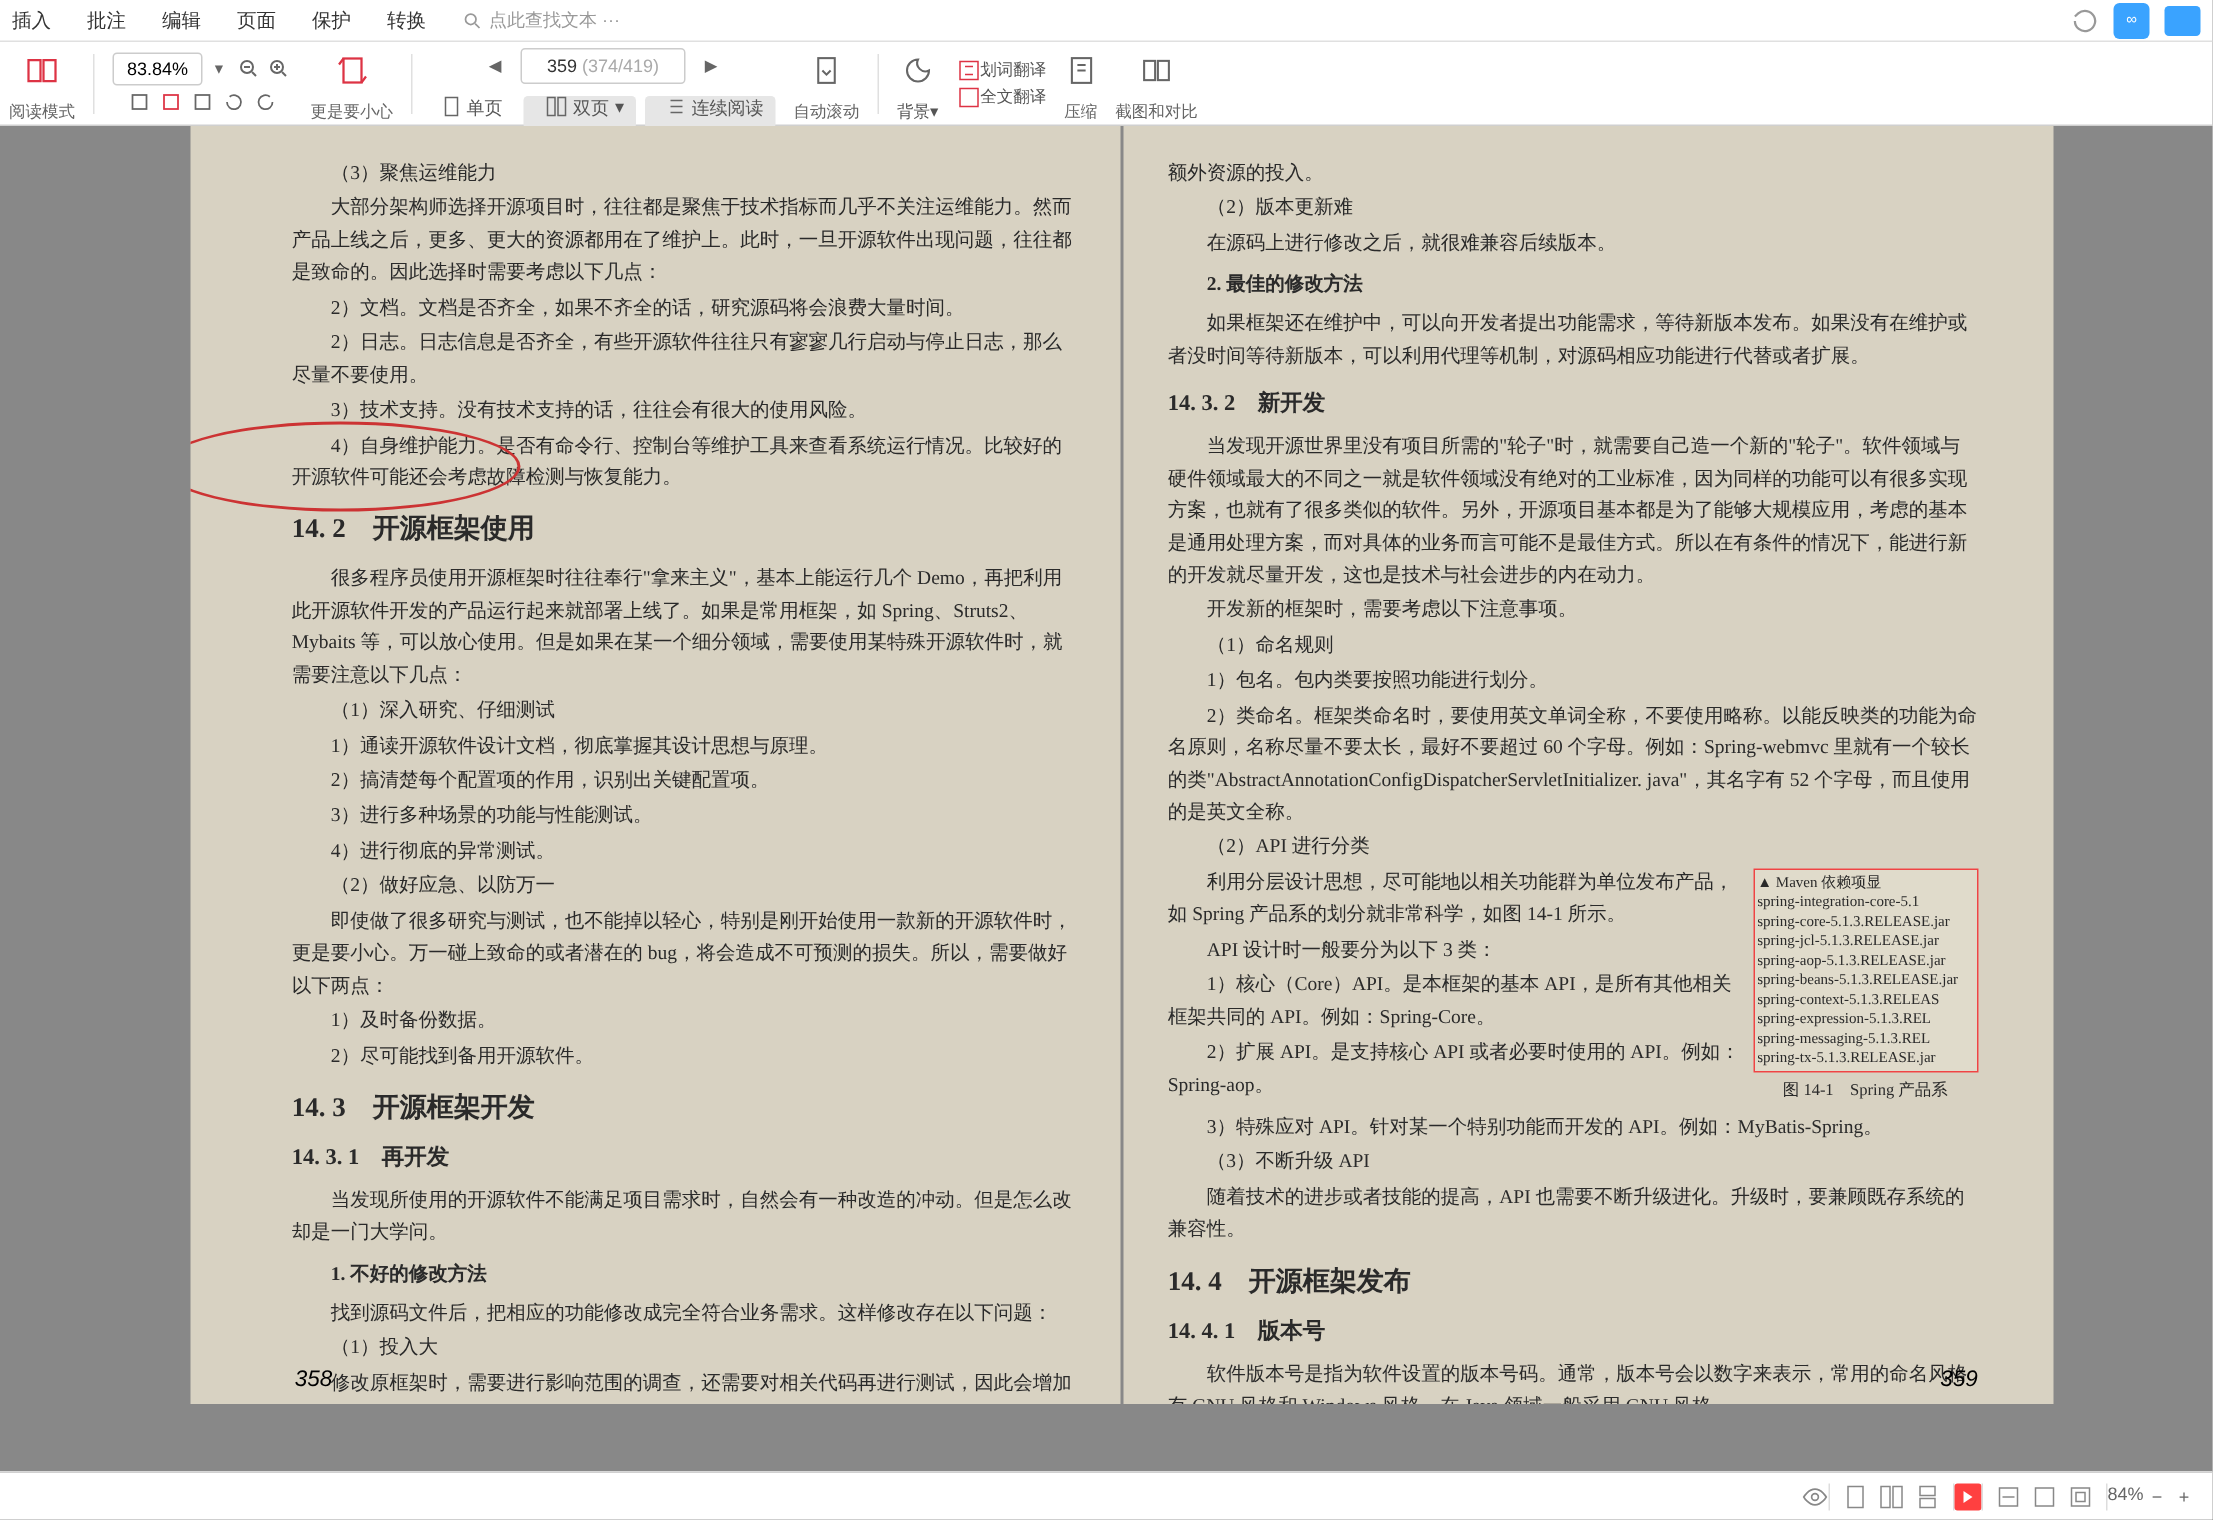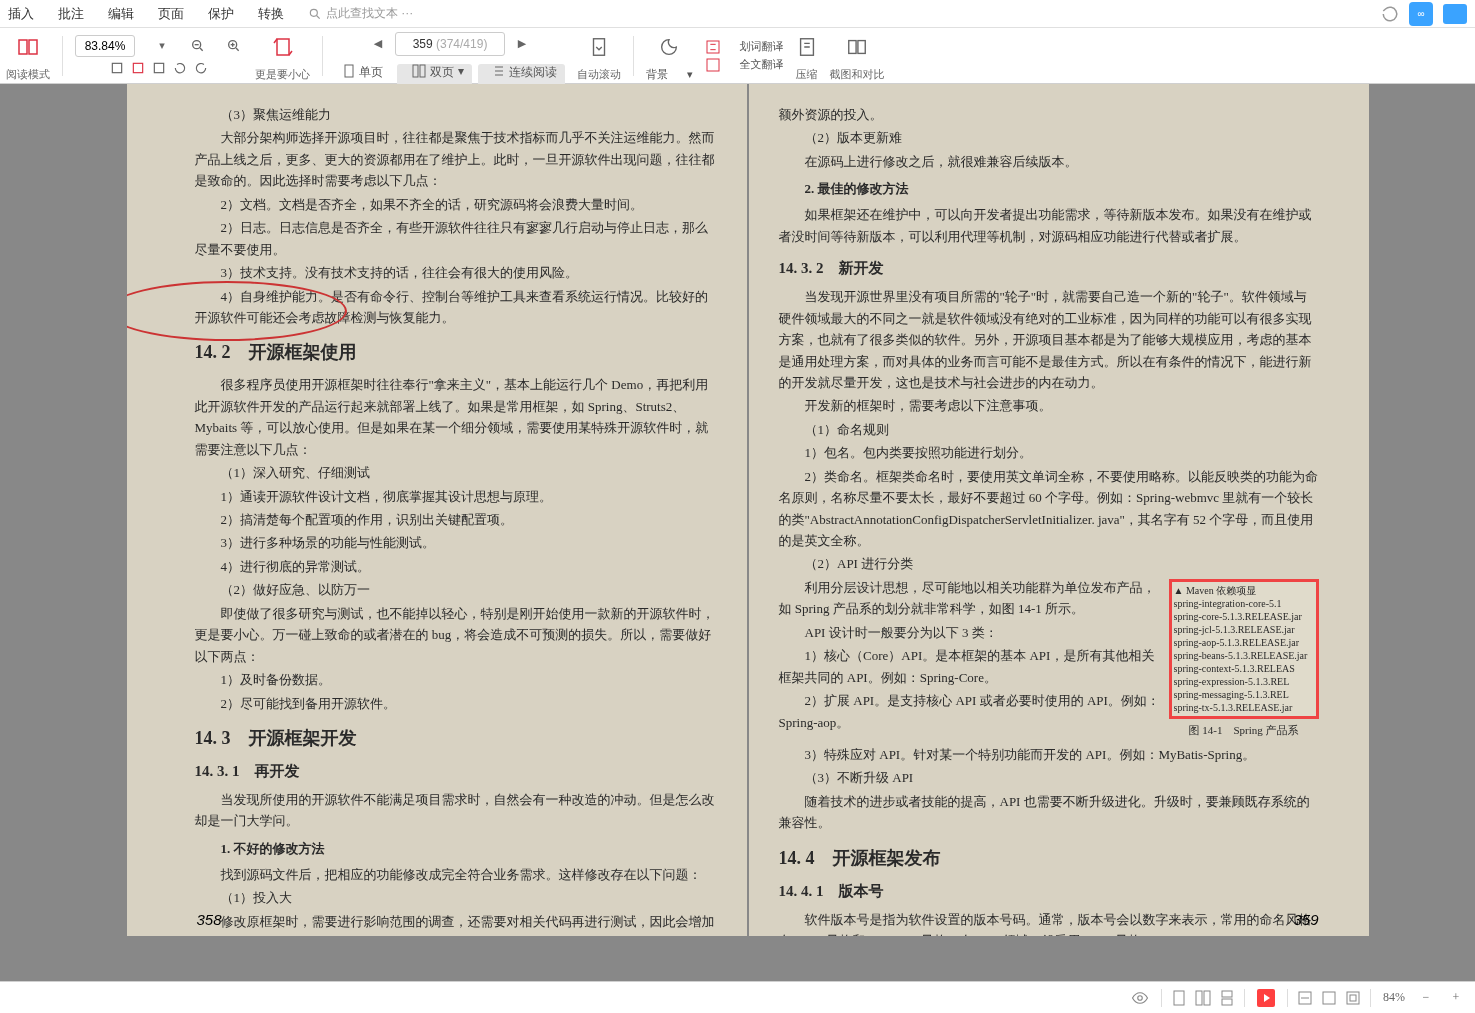--- a/index.html
+++ b/index.html
@@ -13,55 +13,55 @@
 .menubar .right { margin-left:auto; display:flex; align-items:center; gap:10px; }
 .cloud { width:24px; height:24px; background:#3aa3ff; border-radius:4px; display:flex; align-items:center; justify-content:center; color:#fff; font-size:10px; }
 .stretch { width:24px; height:20px; background:#3aa3ff; border-radius:3px; }
 
 
 .ribbon { height:56px; background:#fff; display:flex; align-items:center; padding:0 6px; gap:12px; border-bottom:1px solid #d0d0d0; font-size:11px; color:#555; }
 .ribgroup { display:flex; flex-direction:column; align-items:center; gap:2px; }
 .ribgroup .icons { height:36px; display:flex; align-items:center; gap:4px; }
 .ribgroup .label { font-size:11px; color:#666; }
 .sep { width:1px; height:40px; background:#e0e0e0; }
-.zoombox { display:flex; align-items:center; gap:18px; }
+.zoombox { display:flex; align-items:center; gap:2px; }
 .zoombox input { width:60px; height:22px; border:1px solid #ccc; border-radius:3px; text-align:center; font-size:12px; }
 .iconbtn { width:18px; height:18px; display:flex; align-items:center; justify-content:center; color:#666; }
 .iconrow { display:flex; gap:3px; }
 .pagebox { width:110px; height:24px; border:1px solid #ccc; border-radius:3px; display:flex; align-items:center; justify-content:center; font-size:12px; }
 .pagebox .cur { color:#333; }
 .pagebox .tot { color:#aaa; }
 .viewbtn { height:22px; padding:0 8px; display:flex; gap:4px; border-radius:3px; font-size:12px; }
 .viewbtn.active { background:#e6e6e6;padding-left:15px; }
-.riblabel { display:flex; gap:19px; align-items:center; }
+.riblabel { display:flex; gap:0; align-items:center; }
 
 
 .workspace { position:absolute; top:84px; left:0; right:0; bottom:32px; background:#888; overflow:hidden; display:flex; justify-content:center; }
 .sheet-wrap { display:flex; gap:2px; height:100%; padding-bottom:45px; }
 .sheet { width:620px; background:#d8d2c2; position:relative; overflow:hidden; }
 .sheet.left { margin-left:20px; }
 .page-content { position:absolute; top:20px; left:38px; right:38px; bottom:40px; font-family:"SimSun",serif; color:#2a2a2a; }
 .sheet.left .page-content { left:68px; right:30px; }
 .sheet.right .page-content { left:30px; right:50px; }
 .p { font-size:13px; line-height:1.65; text-indent:2em; margin-bottom:2px; }
 .h2 { font-size:18px; font-weight:bold; margin:12px 0 10px; }
 .h3 { font-size:15px; font-weight:bold; margin:12px 0 8px; }
 .h4 { font-size:13px; font-weight:bold; margin:8px 0 6px; text-indent:2em; }
 .circle { position:absolute; width:240px; height:60px; border:2px solid #cc3333; border-radius:50%; left:-20px; top:197px; pointer-events:none; }
 .pagenum { position:absolute; bottom:8px; font-size:15px; font-style:italic; }
 .sheet.left .pagenum { left:70px; }
 .sheet.right .pagenum { right:50px; }
 
-.figbox { float:right; width:150px; border:3px solid #ef4444; padding:2px; margin:2px 0 4px 6px; font-size:10px; line-height:1.3; background:#e0dbcb; }
+.figbox { float:right; width:150px; border:1px solid #ef4444; padding:2px; margin:2px 0 4px 6px; font-size:10px; line-height:1.3; background:#e0dbcb; }
 .figbox .fline { white-space:nowrap; overflow:hidden; }
 .figcap { clear:right; float:right; width:150px; font-size:11px; text-align:center; margin-bottom:6px; }
 
 
 .statusbar { position:absolute; bottom:0; left:0; right:0; height:32px; background:#fff; border-top:1px solid #d0d0d0; display:flex; align-items:center; padding:0 10px; font-size:12px; color:#666; }
-.statusbar .right { margin-left:auto; display:flex; align-items:center; gap:12px;font-family:Liberation Serif, serif; }
+.statusbar .right { margin-left:auto; display:flex; align-items:flex-start; gap:0; }
 .sicon { width:18px; height:18px; display:flex; align-items:center; justify-content:center; }
 .sgroup { display:flex; gap:6px; padding:0 8px; border-left:1px solid #ddd; border-right:1px solid #ddd; }
 .play { width:18px; height:18px; background:#ff4040; border-radius:2px; display:flex; align-items:center; justify-content:center; }
 .play::after { content:""; border-left:6px solid #fff; border-top:4px solid transparent; border-bottom:4px solid transparent; margin-left:1px; }
 svg { display:block; }
 </style>
 </head>
 <body>
 
 <div class="menubar">

